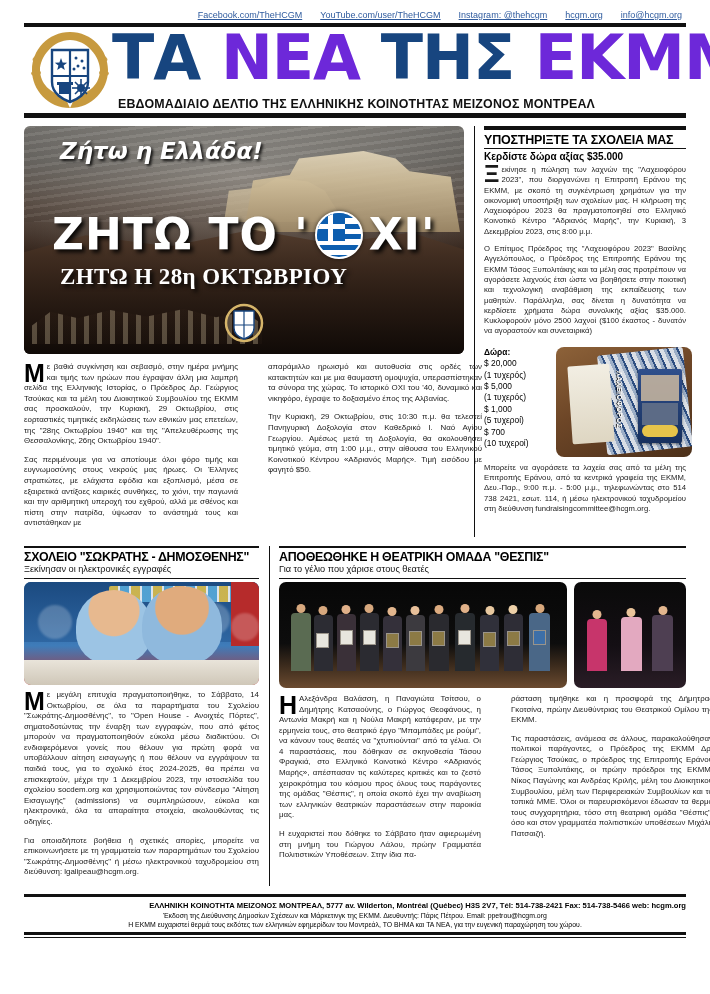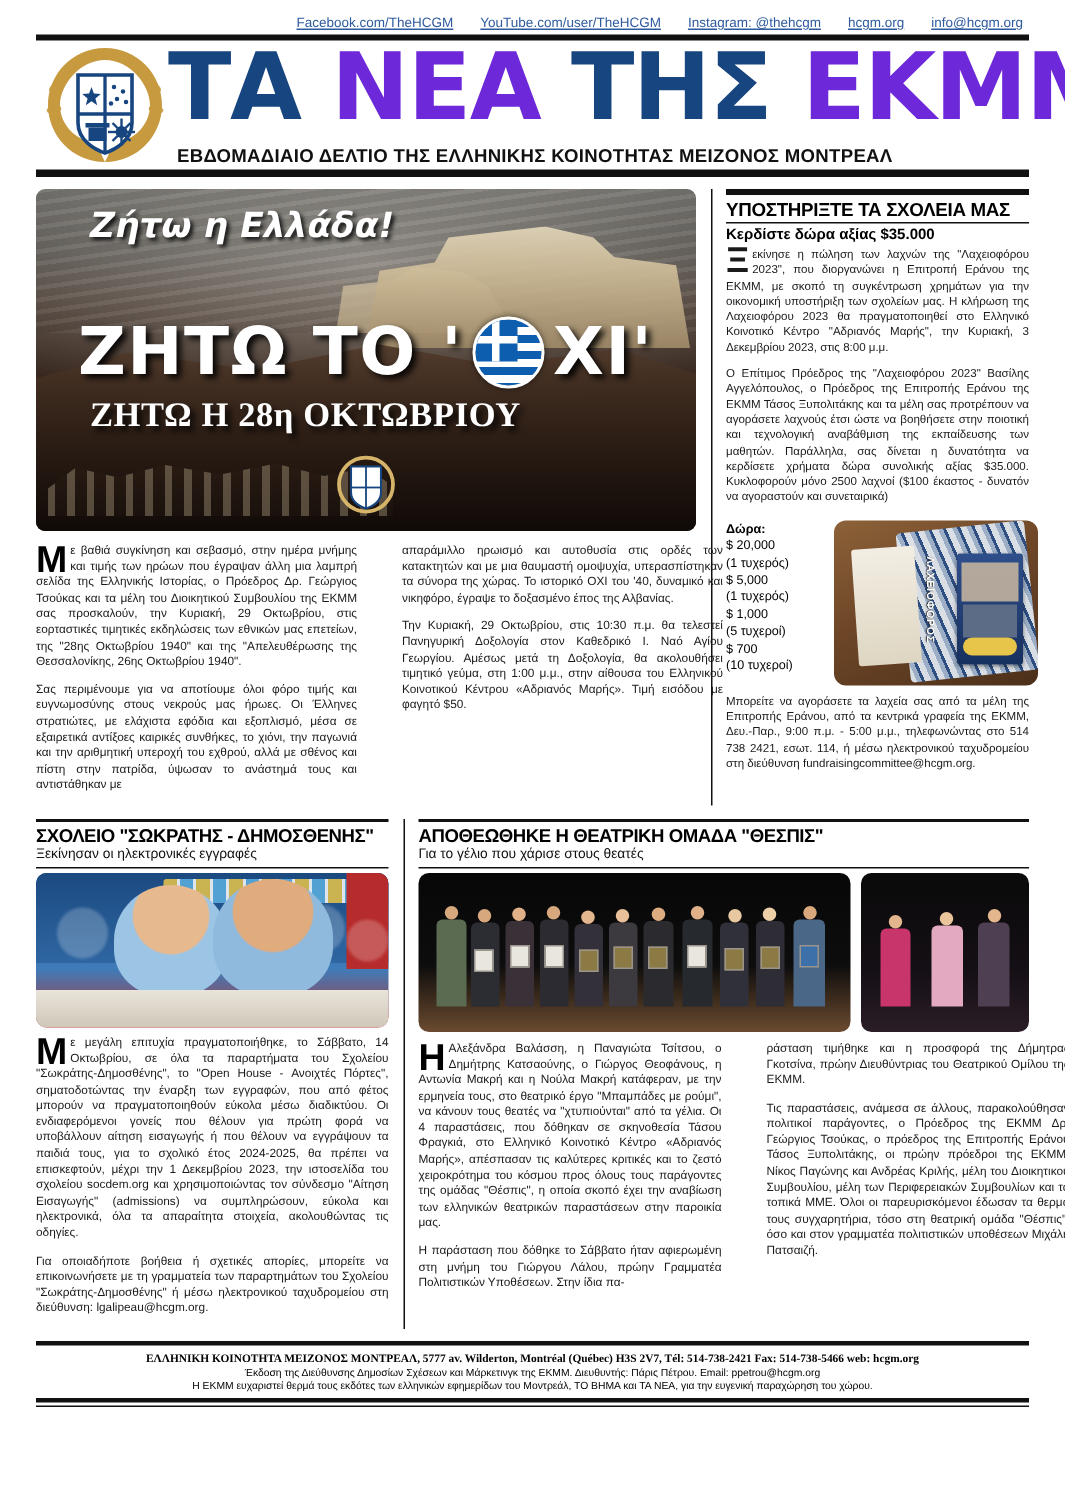--- a/index.html
+++ b/index.html
@@ -209,21 +209,21 @@
     background: linear-gradient(180deg,#0a0a0a 0%, #140f14 60%, #2a1d26 100%);
   }
   .person { position:absolute; bottom:16%; border-radius:4px 4px 0 0; }
   .person .head { position:absolute; top:-9px; left:50%; transform:translateX(-50%); width:9px;height:9px;border-radius:50%;}
   .cert { position:absolute; width:13px; height:15px; background:#e8e6de; border:1px solid #9a948a; }
 
   
   .footer { margin-top:8px; }
   .f-rule-thick { height:3px; background:#111; }
   .f-rule-thin { height:1px; background:#111; margin-top:2px; }
-  .f-line1 { font-size:7.6px; font-weight:700; text-align:center; margin:4px 0 1px;font-family:Liberation Serif, serif; }
+  .f-line1 { font-size:7.6px; font-weight:700; text-align:right; margin:4px 0 1px; }
   .f-line2, .f-line3 { font-size:6.9px; text-align:center; line-height:9px; }
 </style>
 </head>
 <body>
 
 <div class="page">
 
   <div class="toplinks">
     <a href="#">Facebook.com/TheHCGM</a>
     <a href="#">YouTube.com/user/TheHCGM</a>
@@ -443,21 +443,21 @@
             </span>
           <span class="person" style="left:70%;width:21px;height:56px;background:#4e3f52;">
               <span class="head" style="background:#e3b68e;"></span>
             </span>
         </div>
       </div>
 
       <div class="lead-cols" style="margin-top:6px;">
         <div class="lead-col" style="width:202px;flex:0 0 202px;">
           <p class="body first">Η Αλεξάνδρα Βαλάσση, η Παναγιώτα Τσίτσου, ο Δημήτρης Κατσαούνης, ο Γιώργος Θεοφάνους, η Αντωνία Μακρή και η Νούλα Μακρή κατάφεραν, με την ερμηνεία τους, στο θεατρικό έργο "Μπαμπάδες με ρούμι", να κάνουν τους θεατές να "χτυπιούνται" από τα γέλια. Οι 4 παραστάσεις, που δόθηκαν σε σκηνοθεσία Τάσου Φραγκιά, στο Ελληνικό Κοινοτικό Κέντρο «Αδριανός Μαρής», απέσπασαν τις καλύτερες κριτικές και το ζεστό χειροκρότημα του κόσμου προς όλους τους παράγοντες της ομάδας "Θέσπις", η οποία σκοπό έχει την αναβίωση των ελληνικών θεατρικών παραστάσεων στην παροικία μας.</p>
-          <p class="body">Η παράσταση που δόθηκε το Σάββατο ήταν αφιερωμένη στη μνήμη του Γιώργου Λάλου, πρώην Γραμματέα Πολιτιστικών Υποθέσεων. Στην ίδια πα-</p>
+          <p class="body">Η ευχαριστεί που δόθηκε το Σάββατο ήταν αφιερωμένη στη μνήμη του Γιώργου Λάλου, πρώην Γραμματέα Πολιτιστικών Υποθέσεων. Στην ίδια πα-</p>
         </div>
         <div class="lead-col" style="width:202px;flex:0 0 202px;">
           <p class="body">ράσταση τιμήθηκε και η προσφορά της Δήμητρας Γκοτσίνα, πρώην Διευθύντριας του Θεατρικού Ομίλου της ΕΚΜΜ.</p>
           <p class="body">Τις παραστάσεις, ανάμεσα σε άλλους, παρακολούθησαν πολιτικοί παράγοντες, ο Πρόεδρος της ΕΚΜΜ Δρ. Γεώργιος Τσούκας, ο πρόεδρος της Επιτροπής Εράνου Τάσος Ξυπολιτάκης, οι πρώην πρόεδροι της ΕΚΜΜ, Νίκος Παγώνης και Ανδρέας Κριλής, μέλη του Διοικητικού Συμβουλίου, μέλη των Περιφερειακών Συμβουλίων και τα τοπικά ΜΜΕ. Όλοι οι παρευρισκόμενοι έδωσαν τα θερμά τους συγχαρητήρια, τόσο στη θεατρική ομάδα "Θέσπις", όσο και στον γραμματέα πολιτιστικών υποθέσεων Μιχάλη Πατσαιζή.</p>
         </div>
       </div>
     </div>
   </div>
 
   <div class="footer">

